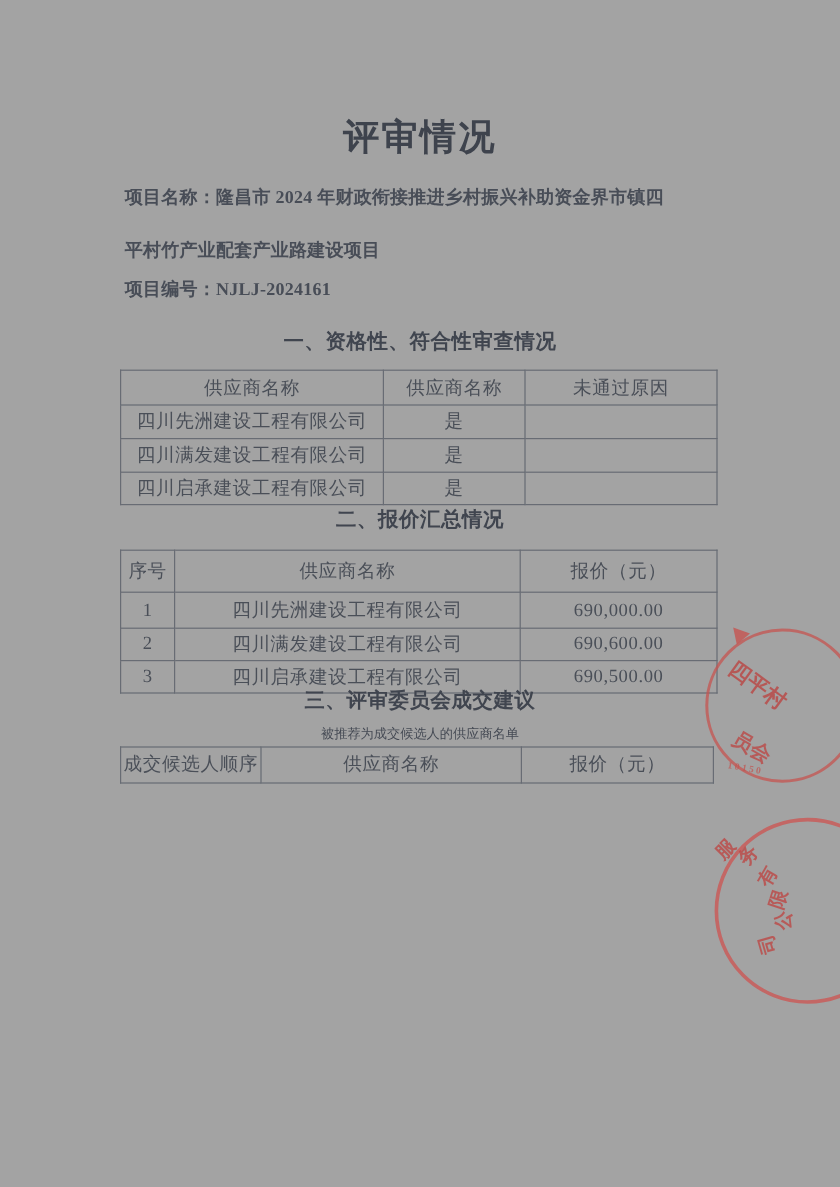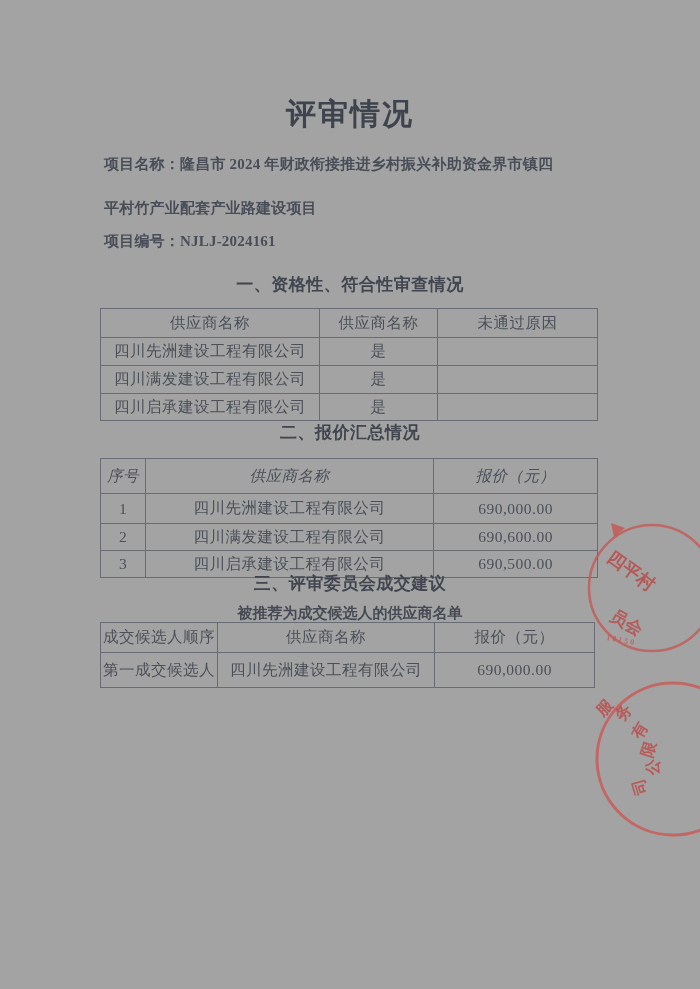--- a/index.html
+++ b/index.html
@@ -16,38 +16,38 @@
   .para{
     position:absolute;left:104px;font-size:15px;font-weight:600;
     color:#484d57;white-space:nowrap;letter-spacing:0.2px;
   }
   .sec-heading{
     position:absolute;left:0;width:100%;text-align:center;
     font-size:17px;font-weight:700;color:#40454f;letter-spacing:0.5px;
   }
   .sub-heading{
     position:absolute;left:0;width:100%;text-align:center;
-    font-size:15px;font-weight:700;color:#454a54;
+    font-size:11px;font-weight:400;color:#454a54;
   }
   table.t{
     position:absolute;left:100px;border-collapse:collapse;table-layout:fixed;
     background:transparent;
   }
   table.t td{
     border:1px solid #686c74;text-align:center;vertical-align:middle;
     font-size:15.5px;color:#4a4f58;padding:0;letter-spacing:0.5px;
     overflow:hidden;white-space:nowrap;
   }
   td.num{letter-spacing:1.2px;}
   #t1{top:308px;width:497px;}
   #t1 tr{height:28px;}
   #t1 tr:first-child{height:29px;}
   #t1 tr:last-child{height:27px;}
   #t2{top:458px;width:497px;}
-  #t2 tr:first-child{height:35px;font-style:italic;}
+  #t2 tr:first-child{height:35px;}
   #t2 tr:nth-child(2){height:30px;}
   #t2 tr:nth-child(3),#t2 tr:nth-child(4){height:27px;}
   #t3{top:622px;width:494px;}
   #t3 tr:first-child{height:30px;}
   #t3 tr:nth-child(2),#t3 tr:nth-child(3){height:35px;}
   #t3 tr:nth-child(4){height:31px;}
   .stamp{position:absolute;pointer-events:none;}
   .stamp circle{fill:none;}
   .stamp text{font-family:"Liberation Serif","DejaVu Serif",serif;font-weight:600;}
 </style>
@@ -136,25 +136,20 @@
         <col style="width:117px">
         <col style="width:217px">
         <col style="width:160px">
       </colgroup>
     <tbody>
       <tr>
         <td>成交候选人顺序</td>
         <td>供应商名称</td>
         <td>报价（元）</td>
       </tr>
-      <tr>
-        <td>第一成交候选人</td>
-        <td>四川先洲建设工程有限公司</td>
-        <td class="num">690,000.00</td>
-      </tr>
     </tbody>
   </table>
 
   <svg class="stamp" style="left:585px;top:516px" width="115" height="142" viewBox="585 516 115 142">
     <circle cx="652" cy="588" r="63" stroke="rgba(197,84,80,0.75)" stroke-width="2.5"></circle>
     <polygon points="611,523 625,528 614,537" fill="rgba(197,84,80,0.8)"></polygon>
     <text x="606" y="560" font-size="18" fill="rgba(186,72,70,0.82)" transform="rotate(36 606 560)">四平村</text>
     <text x="609" y="619" font-size="17" fill="rgba(186,72,70,0.8)" transform="rotate(30 609 619)">员会</text>
     <text x="606" y="640" font-size="8" letter-spacing="2" fill="rgba(192,85,82,0.75)" transform="rotate(10 606 640)">10150</text>
   </svg>

